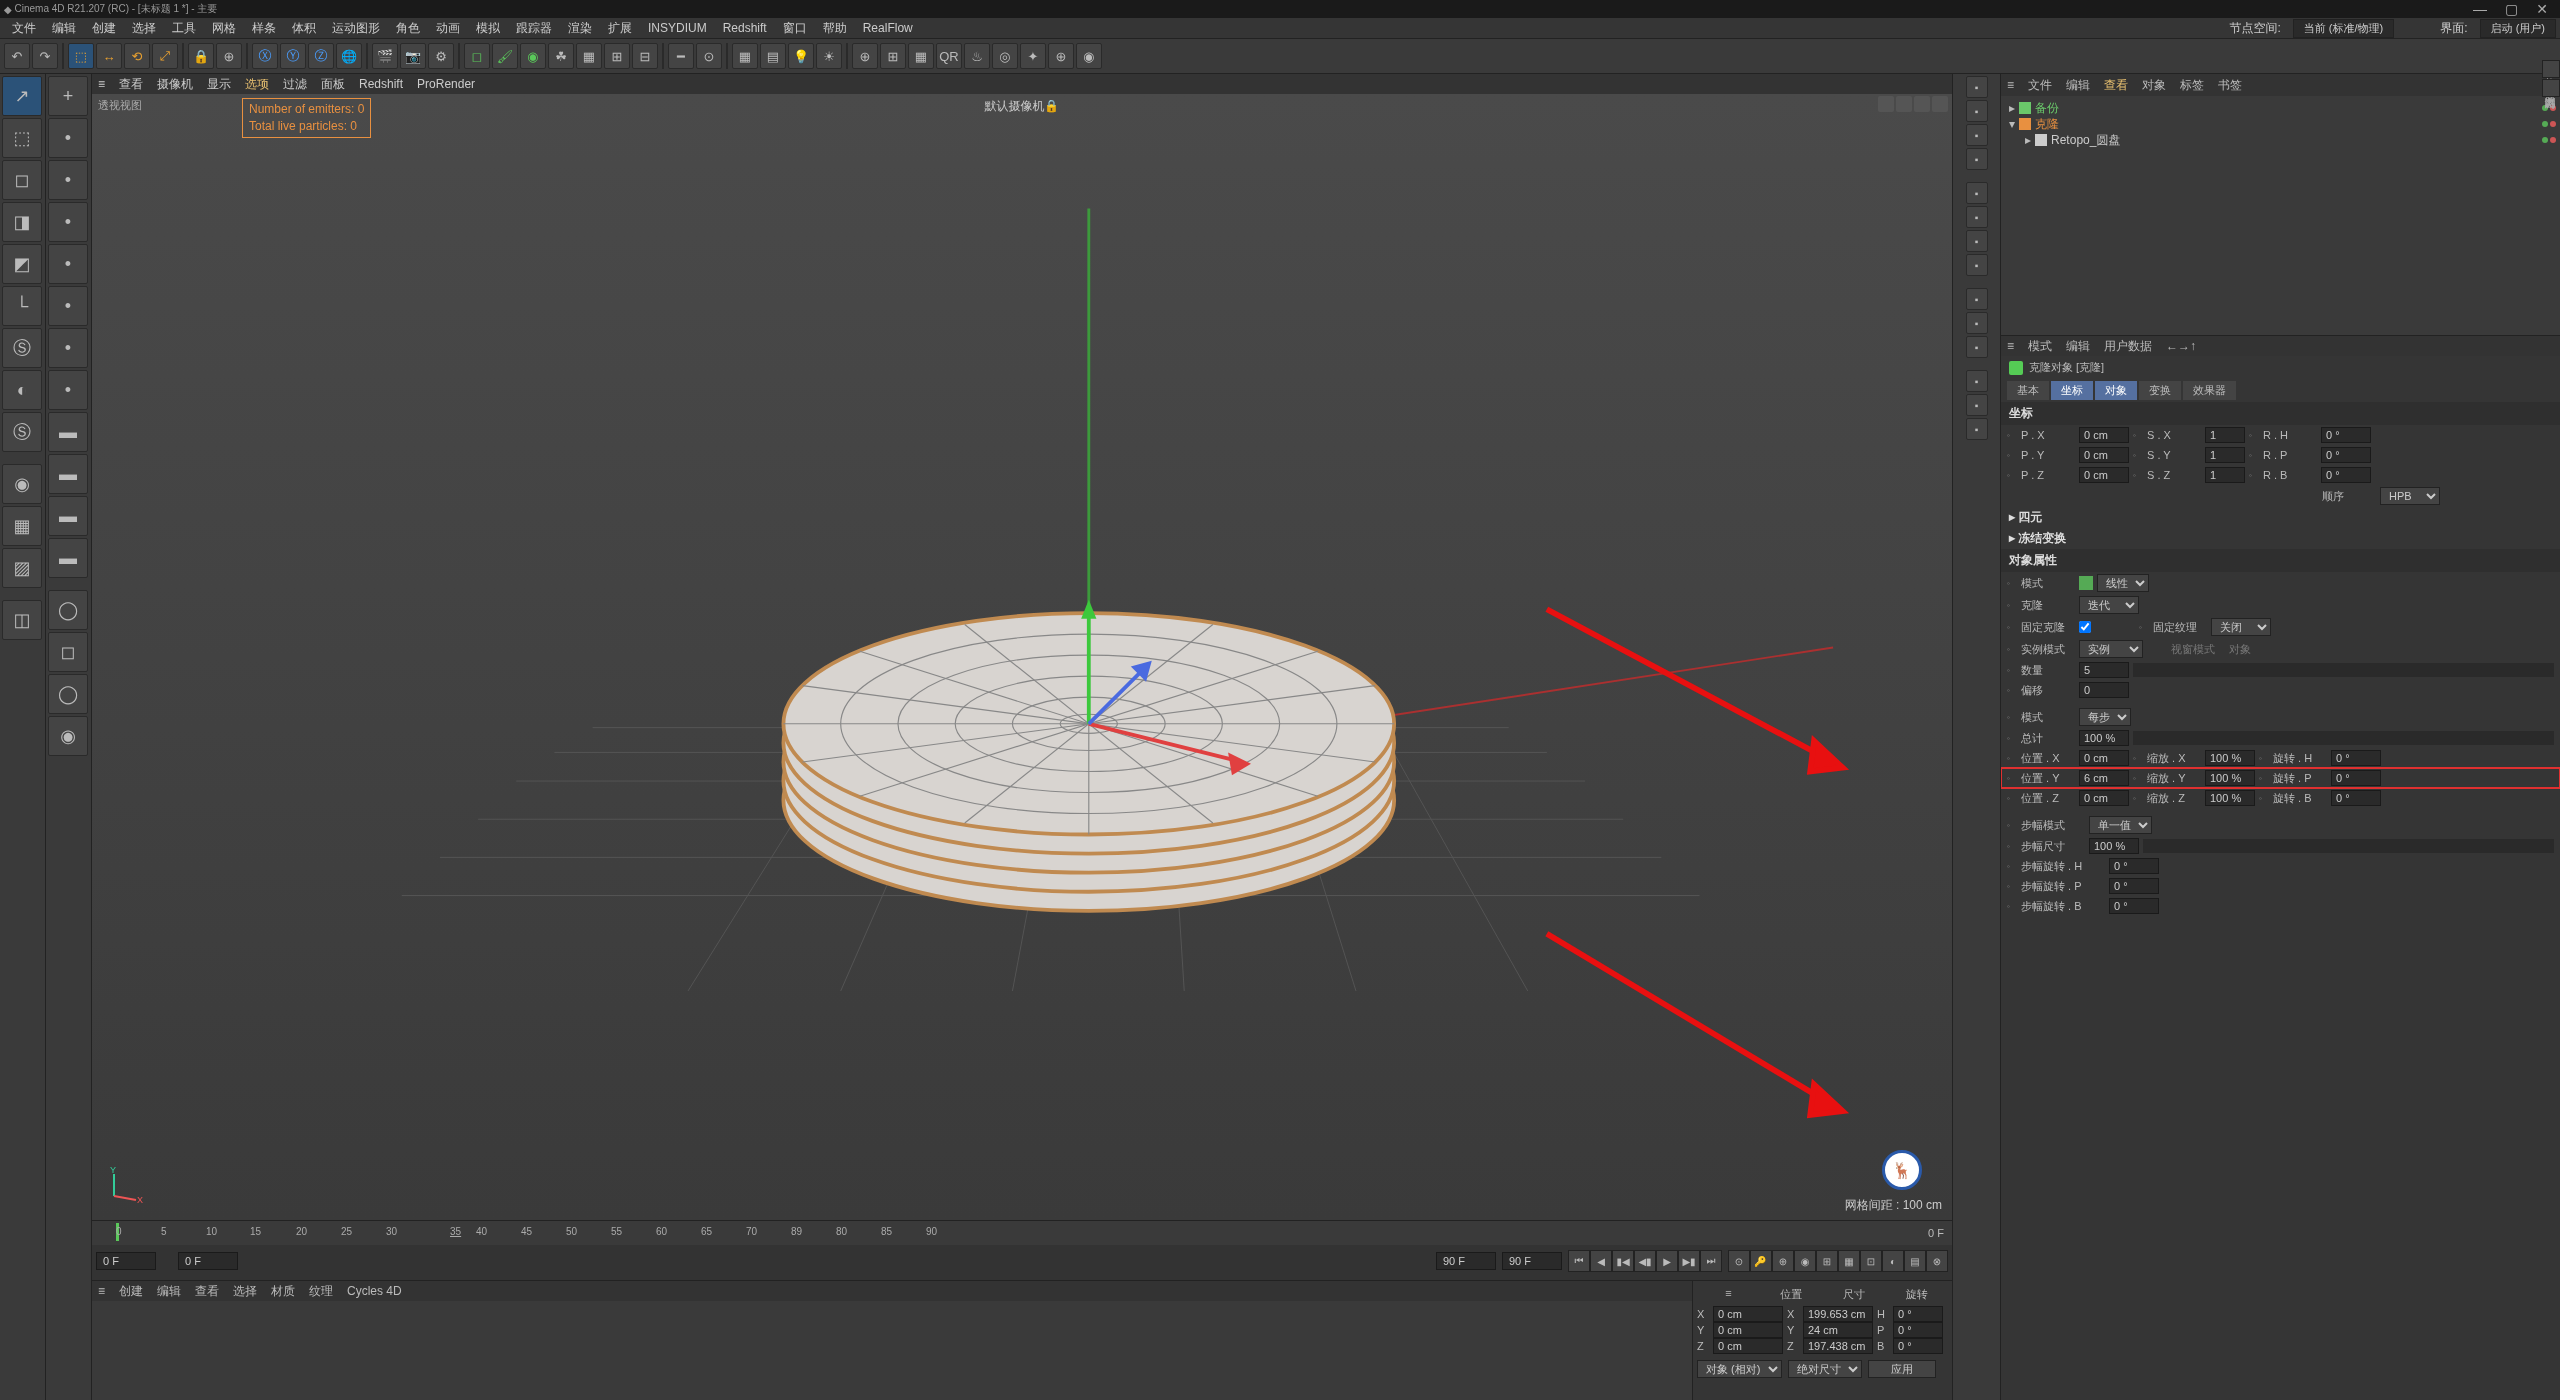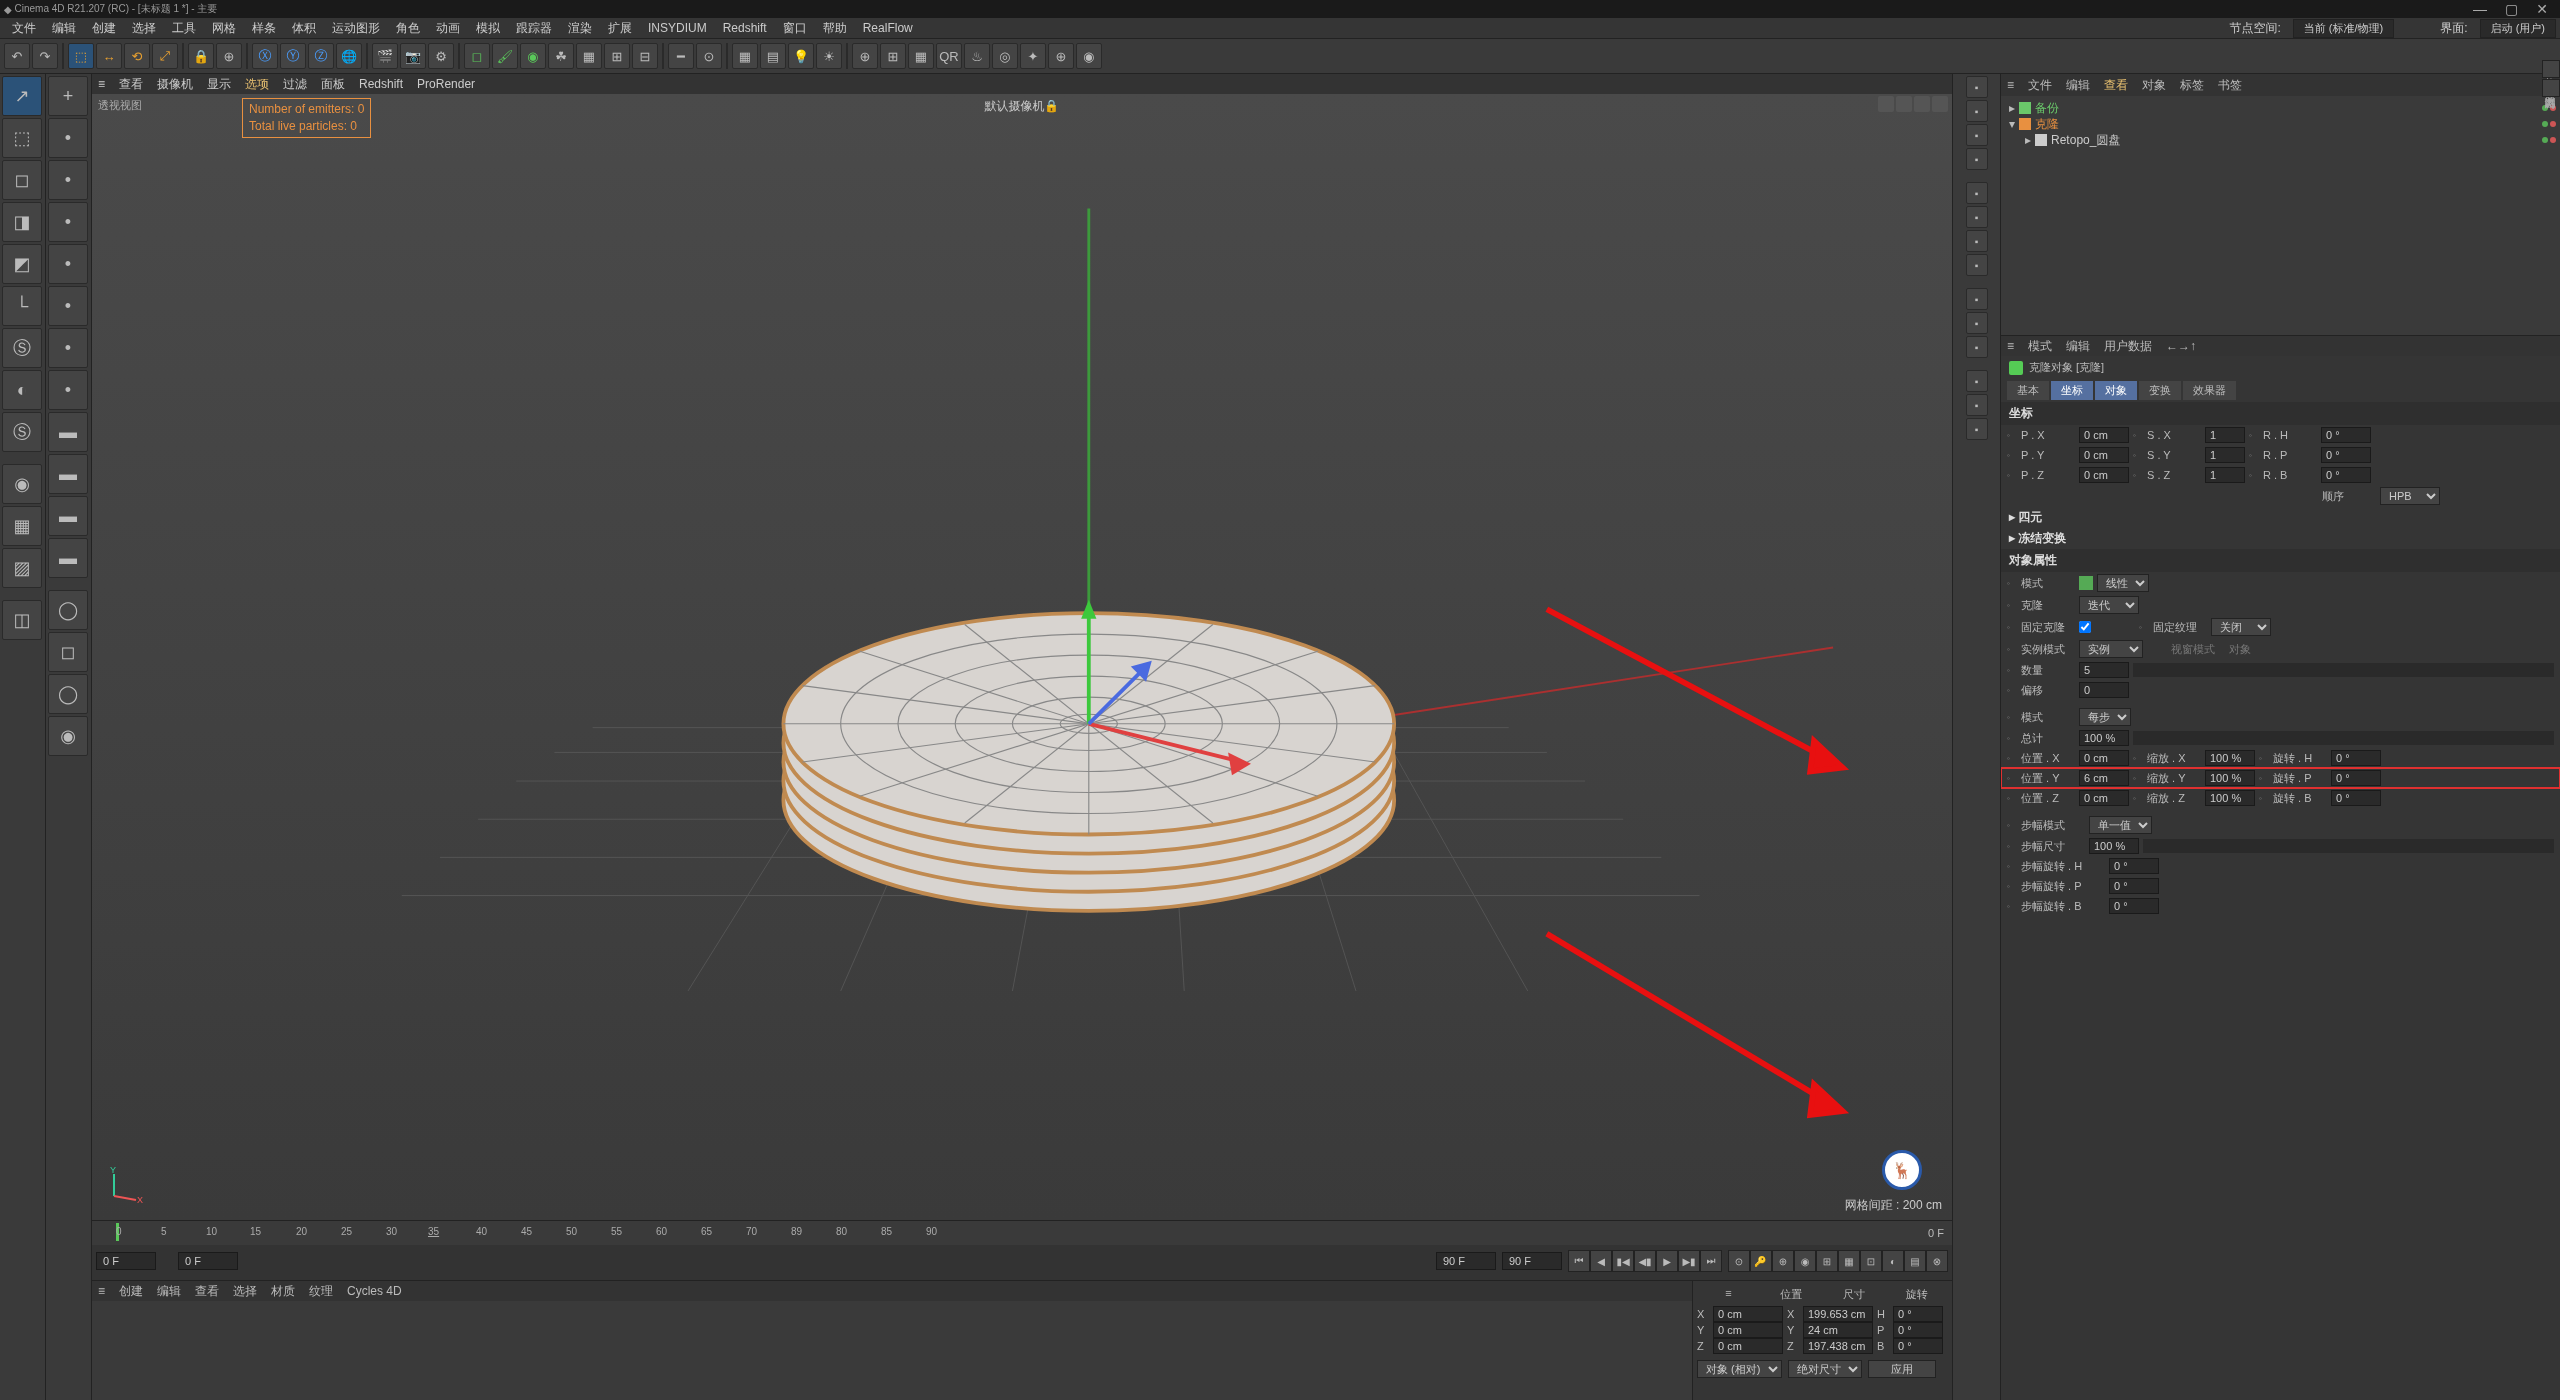--- a/index.html
+++ b/index.html
@@ -299,35 +299,35 @@
         </g>
       </svg>
       <div class="vp-axes">
         <svg width="40" height="40">
             <line x1="10" y1="30" x2="10" y2="8" stroke="#3c9" stroke-width="2"></line>
             <text x="6" y="7" fill="#3c9" font-size="9">Y</text>
             <line x1="10" y1="30" x2="32" y2="34" stroke="#e55" stroke-width="2"></line>
             <text x="33" y="37" fill="#e55" font-size="9">X</text>
           </svg>
       </div>
-      <div class="vp-grid">网格间距 : 200 cm</div>
+      <div class="vp-grid">网格间距 : 100 cm</div>
       <div class="badge">🦌</div>
     </div>
     <div class="transport">
       <div class="timeline" id="tl">
         <div class="tl-marker"></div>
         <span style="margin-left:auto;font-size:11px;">0 F</span>
       <span class="tick" style="left: 24px;">0</span>
           <span class="tick" style="left: 69px;">5</span>
           <span class="tick" style="left: 114px;">10</span>
           <span class="tick" style="left: 158px;">15</span>
           <span class="tick" style="left: 204px; text-align: right;">20</span>
           <span class="tick" style="left: 249px;">25</span>
           <span class="tick" style="left: 294px;">30</span>
-          <span class="tick" style="left: 336px; text-decoration: underline;">35</span>
+          <span class="tick" style="left: 358px; text-decoration: underline;">35</span>
           <span class="tick" style="left: 384px;">40</span>
           <span class="tick" style="left: 429px;">45</span>
           <span class="tick" style="left: 474px;">50</span>
           <span class="tick" style="left: 519px;">55</span>
           <span class="tick" style="left: 564px;">60</span>
           <span class="tick" style="left: 609px;">65</span>
           <span class="tick" style="left: 654px;">70</span>
           <span class="tick" style="left: 699px;">89</span>
           <span class="tick" style="left: 744px;">80</span>
           <span class="tick" style="left: 789px;">85</span>

